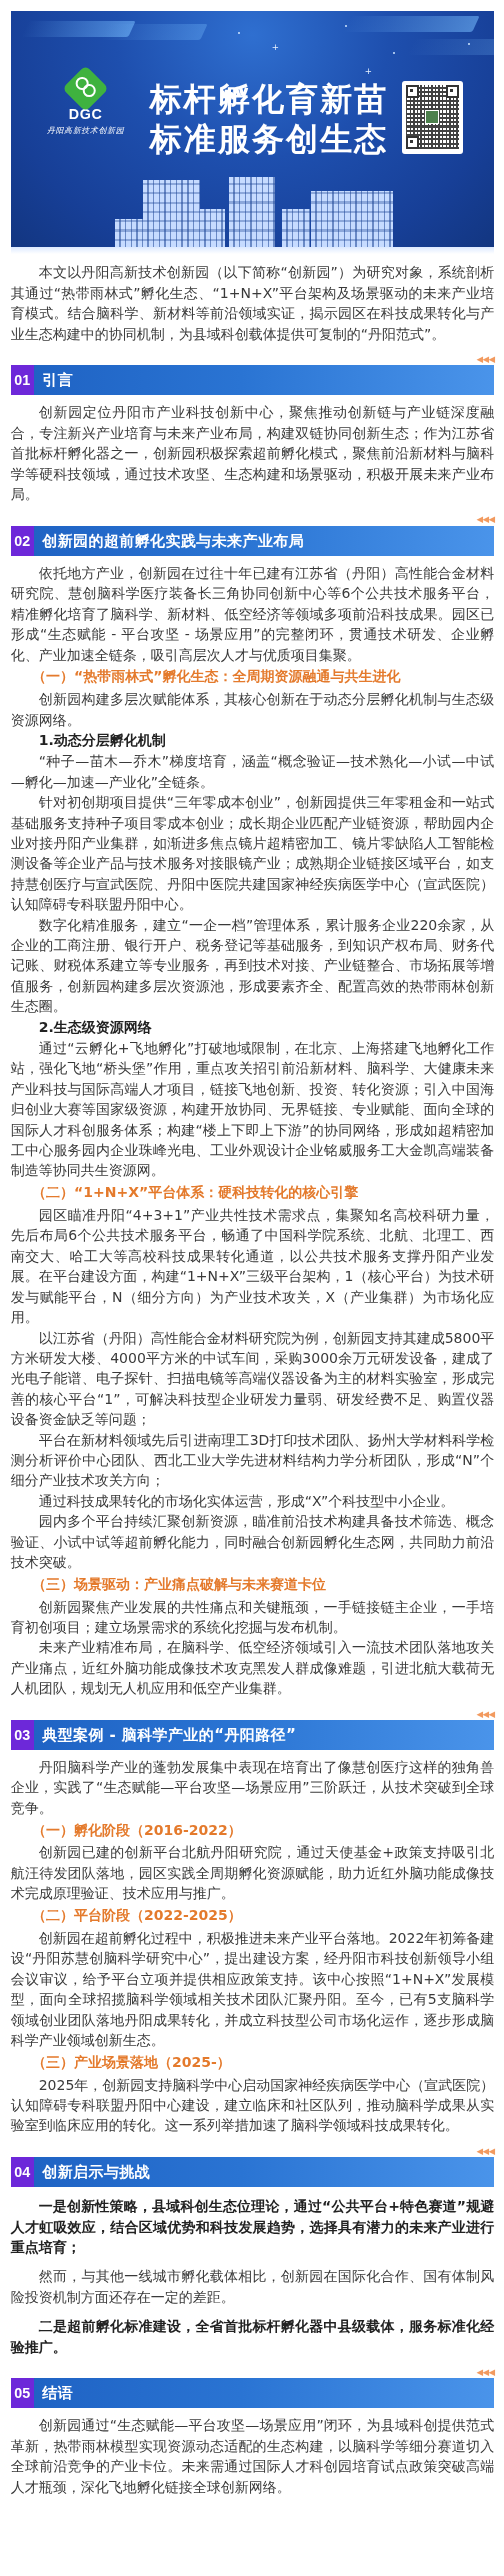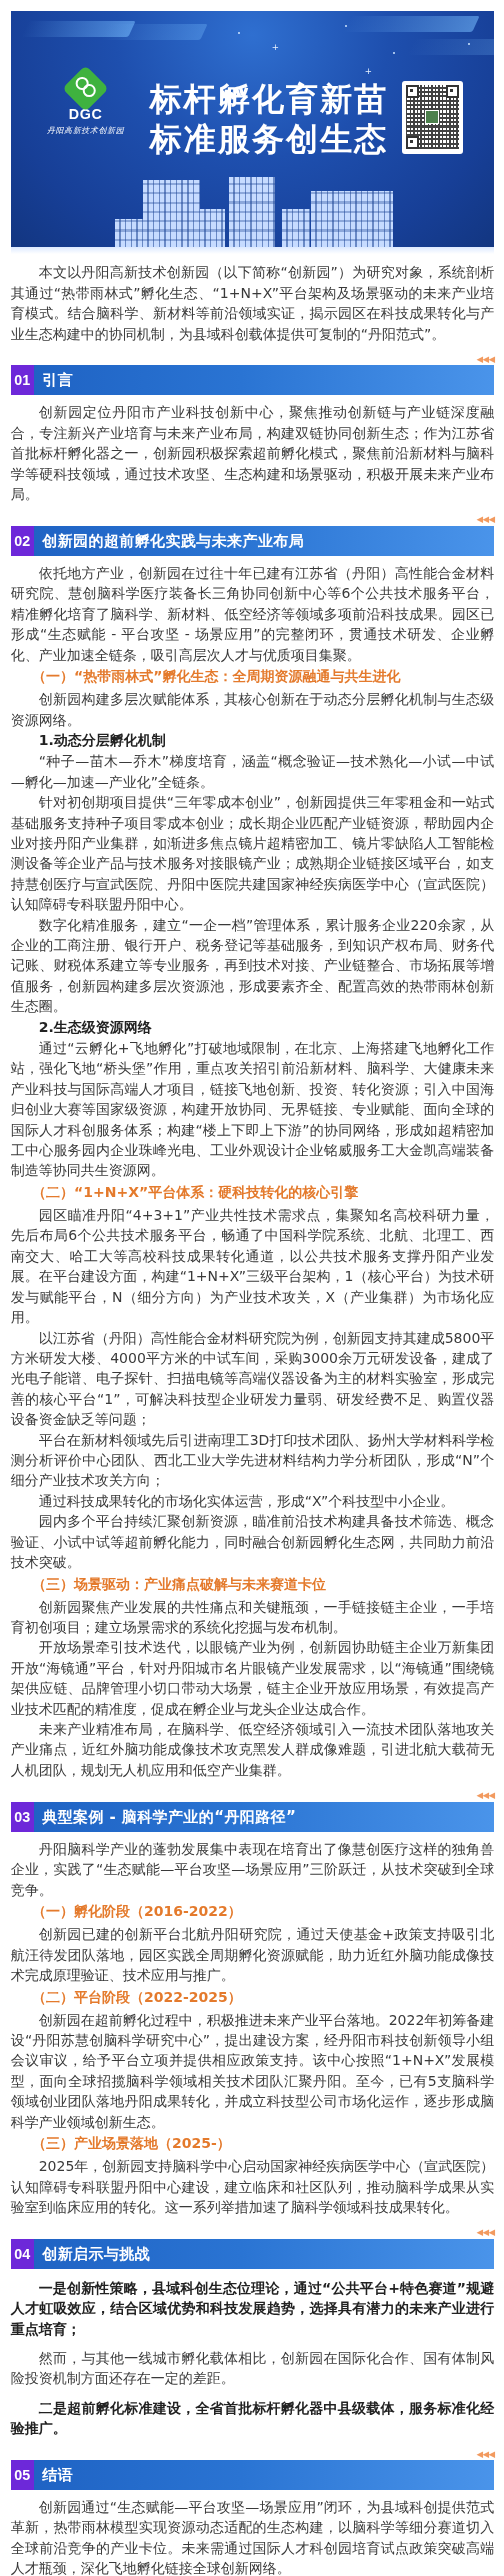--- a/index.html
+++ b/index.html
@@ -133,21 +133,20 @@
 
   <div class="sub-head">（二）“1+N+X”平台体系：硬科技转化的核心引擎</div>
   <p class="para">园区瞄准丹阳“4+3+1”产业共性技术需求点，集聚知名高校科研力量，先后布局6个公共技术服务平台，畅通了中国科学院系统、北航、北理工、西南交大、哈工大等高校科技成果转化通道，以公共技术服务支撑丹阳产业发展。在平台建设方面，构建“1+N+X”三级平台架构，1（核心平台）为技术研发与赋能平台，N（细分方向）为产业技术攻关，X（产业集群）为市场化应用。</p>
   <p class="para">以江苏省（丹阳）高性能合金材料研究院为例，创新园支持其建成5800平方米研发大楼、4000平方米的中试车间，采购3000余万元研发设备，建成了光电子能谱、电子探针、扫描电镜等高端仪器设备为主的材料实验室，形成完善的核心平台“1”，可解决科技型企业研发力量弱、研发经费不足、购置仪器设备资金缺乏等问题；</p>
   <p class="para">平台在新材料领域先后引进南理工3D打印技术团队、扬州大学材料科学检测分析评价中心团队、西北工业大学先进材料结构力学分析团队，形成“N”个细分产业技术攻关方向；</p>
   <p class="para">通过科技成果转化的市场化实体运营，形成“X”个科技型中小企业。</p>
   <p class="para">园内多个平台持续汇聚创新资源，瞄准前沿技术构建具备技术筛选、概念验证、小试中试等超前孵化能力，同时融合创新园孵化生态网，共同助力前沿技术突破。</p>
 
   <div class="sub-head">（三）场景驱动：产业痛点破解与未来赛道卡位</div>
   <p class="para">创新园聚焦产业发展的共性痛点和关键瓶颈，一手链接链主企业，一手培育初创项目；建立场景需求的系统化挖掘与发布机制。</p>
-  <p class="para">开放场景牵引技术迭代，以眼镜产业为例，创新园协助链主企业万新集团开放“海镜通”平台，针对丹阳城市名片眼镜产业发展需求，以“海镜通”围绕镜架供应链、品牌管理小切口带动大场景，链主企业开放应用场景，有效提高产业技术匹配的精准度，促成在孵企业与龙头企业达成合作。</p>
   <p class="para">未来产业精准布局，在脑科学、低空经济领域引入一流技术团队落地攻关产业痛点，近红外脑功能成像技术攻克黑发人群成像难题，引进北航大载荷无人机团队，规划无人机应用和低空产业集群。</p>
 
   <div class="arrows">◀◀◀</div>
   <div class="sec-head">
     <div class="sec-num">03</div>
     <div class="sec-title">典型案例 - 脑科学产业的“丹阳路径”</div>
   </div>
   <p class="para">丹阳脑科学产业的蓬勃发展集中表现在培育出了像慧创医疗这样的独角兽企业，实践了“生态赋能—平台攻坚—场景应用”三阶跃迁，从技术突破到全球竞争。</p>
   <div class="sub-head">（一）孵化阶段（2016-2022）</div>
   <p class="para">创新园已建的创新平台北航丹阳研究院，通过天使基金+政策支持吸引北航汪待发团队落地，园区实践全周期孵化资源赋能，助力近红外脑功能成像技术完成原理验证、技术应用与推广。</p>

